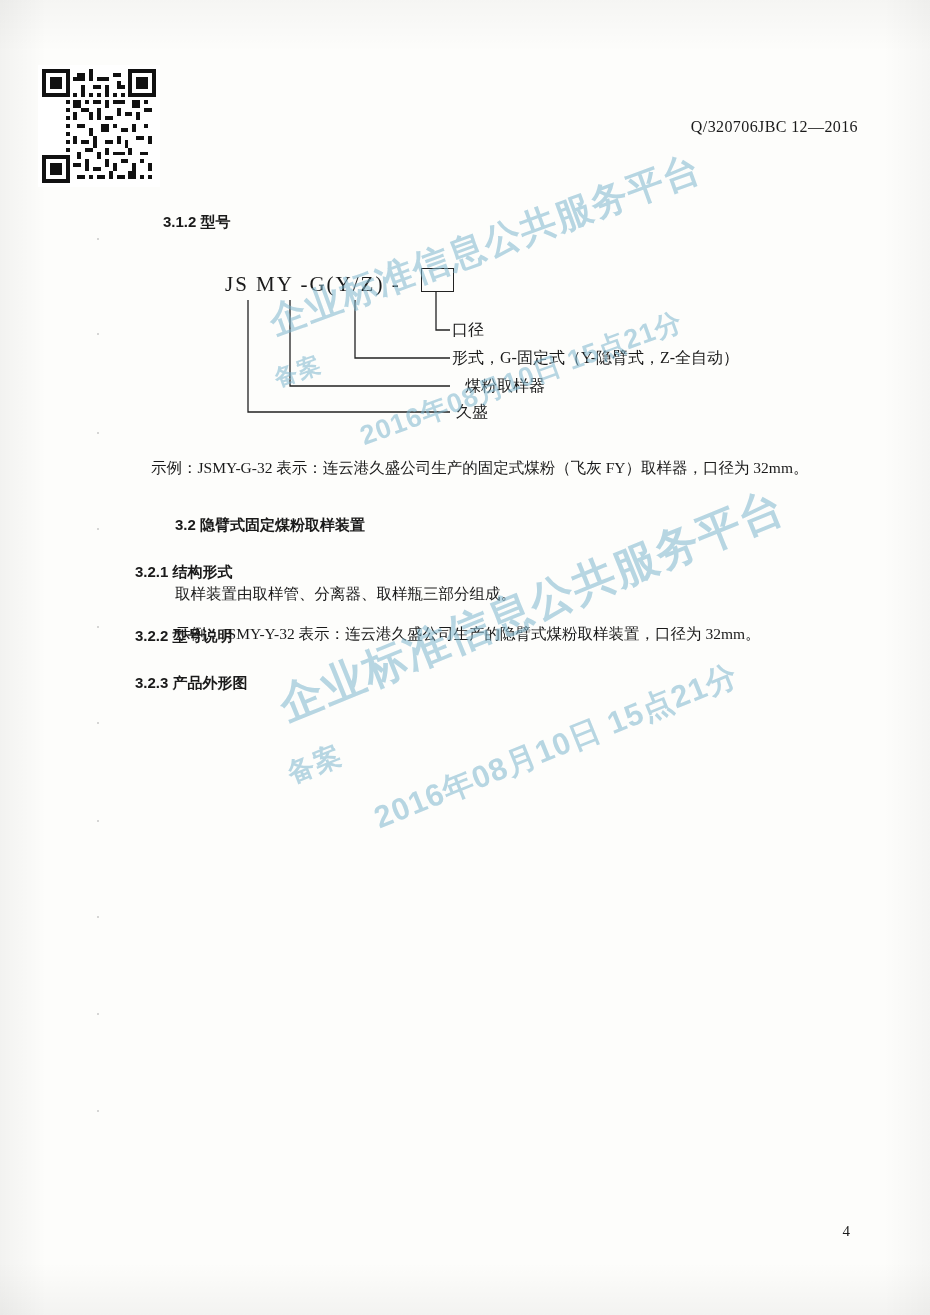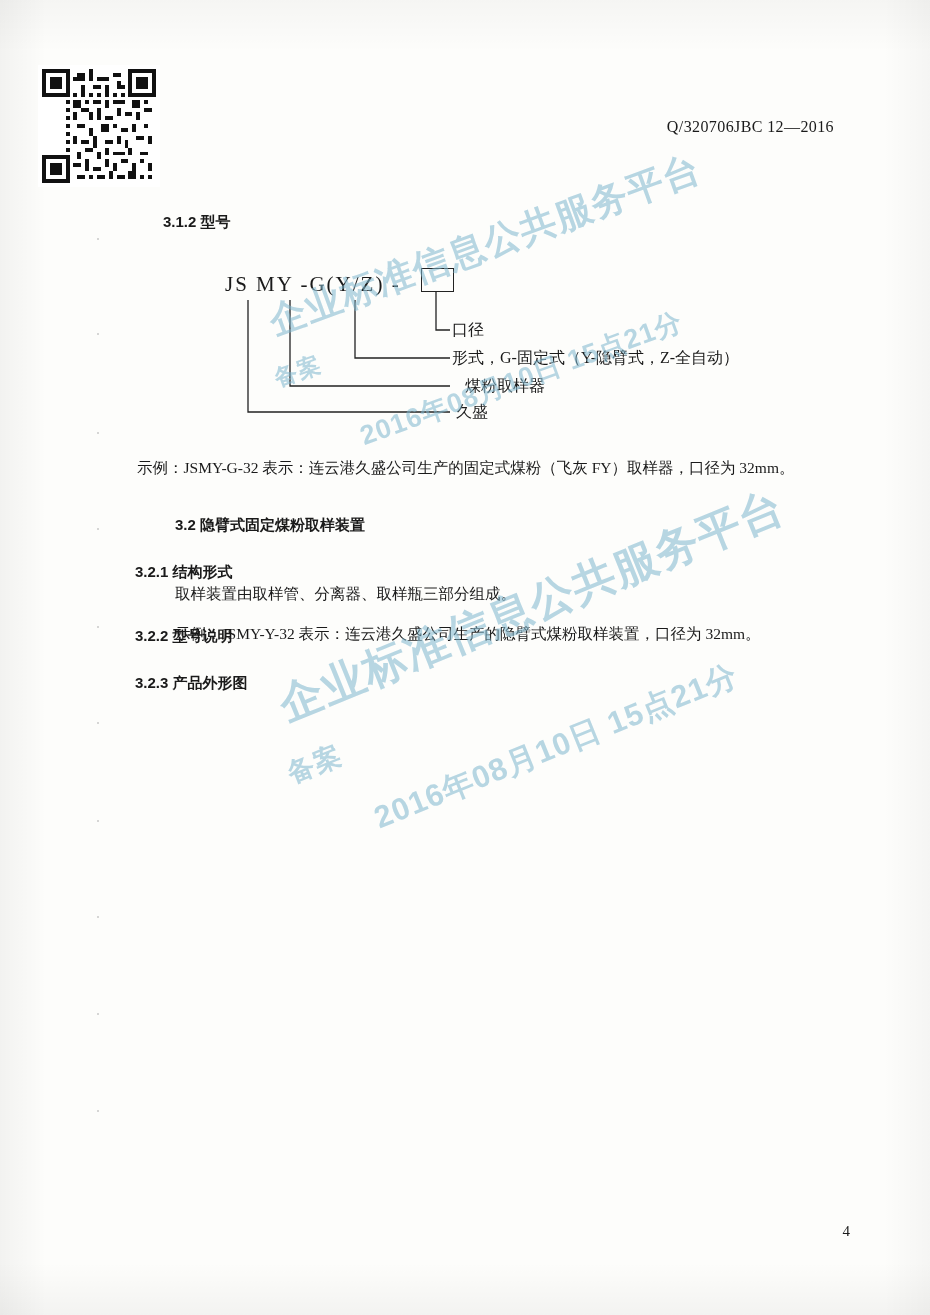--- a/index.html
+++ b/index.html
@@ -36,21 +36,21 @@
     height: 122px;
     background: #fff;
     padding: 4px;
     box-sizing: border-box;
   }
   .qr-wrap svg { display: block; }
 
   
   .doc-code {
     position: absolute;
-    right: 96px;
+    right: 72px;
     top: 118px;
     font-size: 16px;
     letter-spacing: 0.4px;
     white-space: nowrap;
   }
 
   
   .h-num {
     position: absolute;
     font-family: "Liberation Sans", sans-serif;
@@ -299,21 +299,21 @@
 
   <div class="leader-label" style="left:452px; top:320px;">口径</div>
   <div class="leader-label" style="left:452px; top:348px;">形式，G-固定式（Y-隐臂式，Z-全自动）</div>
   <div class="leader-label" style="left:452px; top:376px;margin-left:13px;">煤粉取样器</div>
   <div class="leader-label" style="left:456px; top:402px;">久盛</div>
 
   <div class="wm wm-a1">企业标准信息公共服务平台</div>
   <div class="wm wm-a2">备案</div>
   <div class="wm wm-a3">2016年08月10日 15点21分</div>
 
-  <div class="body-text" style="left:137px; top:458px;">示例：JSMY-G-32 表示：连云港久盛公司生产的固定式煤粉（飞灰 FY）取样器，口径为 32mm。</div>
+  <div class="body-text" style="left:151px; top:458px;">示例：JSMY-G-32 表示：连云港久盛公司生产的固定式煤粉（飞灰 FY）取样器，口径为 32mm。</div>
 
   <div class="h-num" style="left:135px; top:516px;margin-left:40px;">
     <span>3.2</span>
     <span>隐臂式固定煤粉取样装置</span>
   </div>
 
   <div class="h-num" style="left:135px; top:552px;margin-top:11px;">
     <span>3.2.1</span>
     <span>结构形式</span>
   </div>

